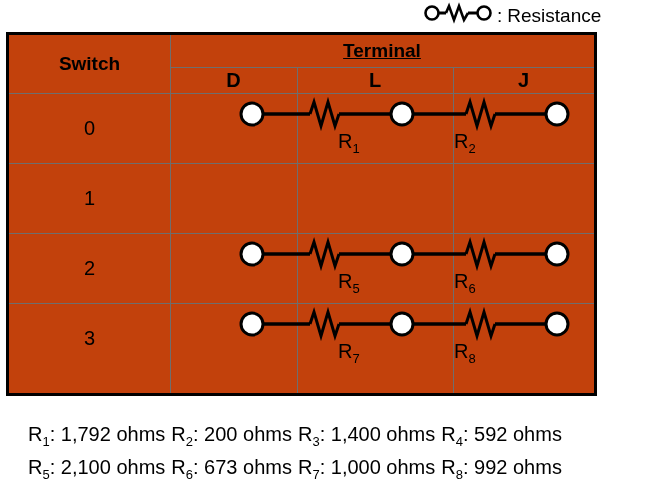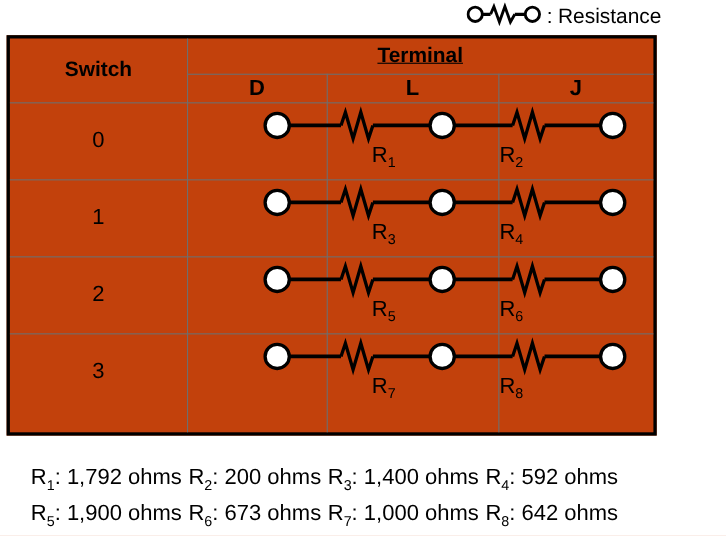--- a/index.html
+++ b/index.html
@@ -223,35 +223,20 @@
         <path d="M296 21 L300 9 L307 33 L314 9 L321 33 L325 21" stroke="#000" stroke-width="3" fill="none" stroke-linejoin="miter"></path>
         <path d="M325 21 H376" stroke="#000" stroke-width="3.4" fill="none"></path>
       </svg>
       <span class="rlabel rlabel-1"><span>R</span><sub>1</sub></span>
       <span class="rlabel rlabel-2"><span>R</span><sub>2</sub></span>
     </div>
   </div>
 
   <div class="row" style="top:128px;">
     <div class="row-pos">1</div>
-    <div class="row-circuit">
-      <svg class="circuit-svg" width="427" height="70" viewBox="0 0 427 70">
-        <circle cx="82" cy="21" r="11" fill="#fff" stroke="#000" stroke-width="3"></circle>
-        <circle cx="232" cy="21" r="11" fill="#fff" stroke="#000" stroke-width="3"></circle>
-        <circle cx="387" cy="21" r="11" fill="#fff" stroke="#000" stroke-width="3"></circle>
-        <path d="M93 21 H140" stroke="#000" stroke-width="3.4" fill="none"></path>
-        <path d="M140 21 L144 9 L151 33 L158 9 L165 33 L169 21" stroke="#000" stroke-width="3" fill="none" stroke-linejoin="miter"></path>
-        <path d="M169 21 H221" stroke="#000" stroke-width="3.4" fill="none"></path>
-        <path d="M243 21 H296" stroke="#000" stroke-width="3.4" fill="none"></path>
-        <path d="M296 21 L300 9 L307 33 L314 9 L321 33 L325 21" stroke="#000" stroke-width="3" fill="none" stroke-linejoin="miter"></path>
-        <path d="M325 21 H376" stroke="#000" stroke-width="3.4" fill="none"></path>
-      </svg>
-      <span class="rlabel rlabel-1"><span>R</span><sub>3</sub></span>
-      <span class="rlabel rlabel-2"><span>R</span><sub>4</sub></span>
-    </div>
   </div>
 
   <div class="row" style="top:198px;">
     <div class="row-pos">2</div>
     <div class="row-circuit">
       <svg class="circuit-svg" width="427" height="70" viewBox="0 0 427 70">
         <circle cx="82" cy="21" r="11" fill="#fff" stroke="#000" stroke-width="3"></circle>
         <circle cx="232" cy="21" r="11" fill="#fff" stroke="#000" stroke-width="3"></circle>
         <circle cx="387" cy="21" r="11" fill="#fff" stroke="#000" stroke-width="3"></circle>
         <path d="M93 21 H140" stroke="#000" stroke-width="3.4" fill="none"></path>
@@ -285,14 +270,14 @@
     </div>
   </div>
 
 </div>
 
 <div class="values values-line1">
   <span class="val-item"><span>R</span><sub>1</sub><span>: 1,792 ohms</span></span><span class="val-item"><span>R</span><sub>2</sub><span>: 200 ohms</span></span><span class="val-item"><span>R</span><sub>3</sub><span>: 1,400 ohms</span></span><span class="val-item"><span>R</span><sub>4</sub><span>: 592 ohms</span></span>
 </div>
 
 <div class="values values-line2">
-  <span class="val-item"><span>R</span><sub>5</sub><span>: 1,900 ohms</span></span><span class="val-item"><span>R</span><sub>6</sub><span>: 673 ohms</span></span><span class="val-item"><span>R</span><sub>7</sub><span>: 1,000 ohms</span></span><span class="val-item"><span>R</span><sub>8</sub><span>: 642 ohms</span></span>
+  <span class="val-item"><span>R</span><sub>5</sub><span>: 2,100 ohms</span></span><span class="val-item"><span>R</span><sub>6</sub><span>: 673 ohms</span></span><span class="val-item"><span>R</span><sub>7</sub><span>: 1,000 ohms</span></span><span class="val-item"><span>R</span><sub>8</sub><span>: 992 ohms</span></span>
 </div>
 
 </body></html>

